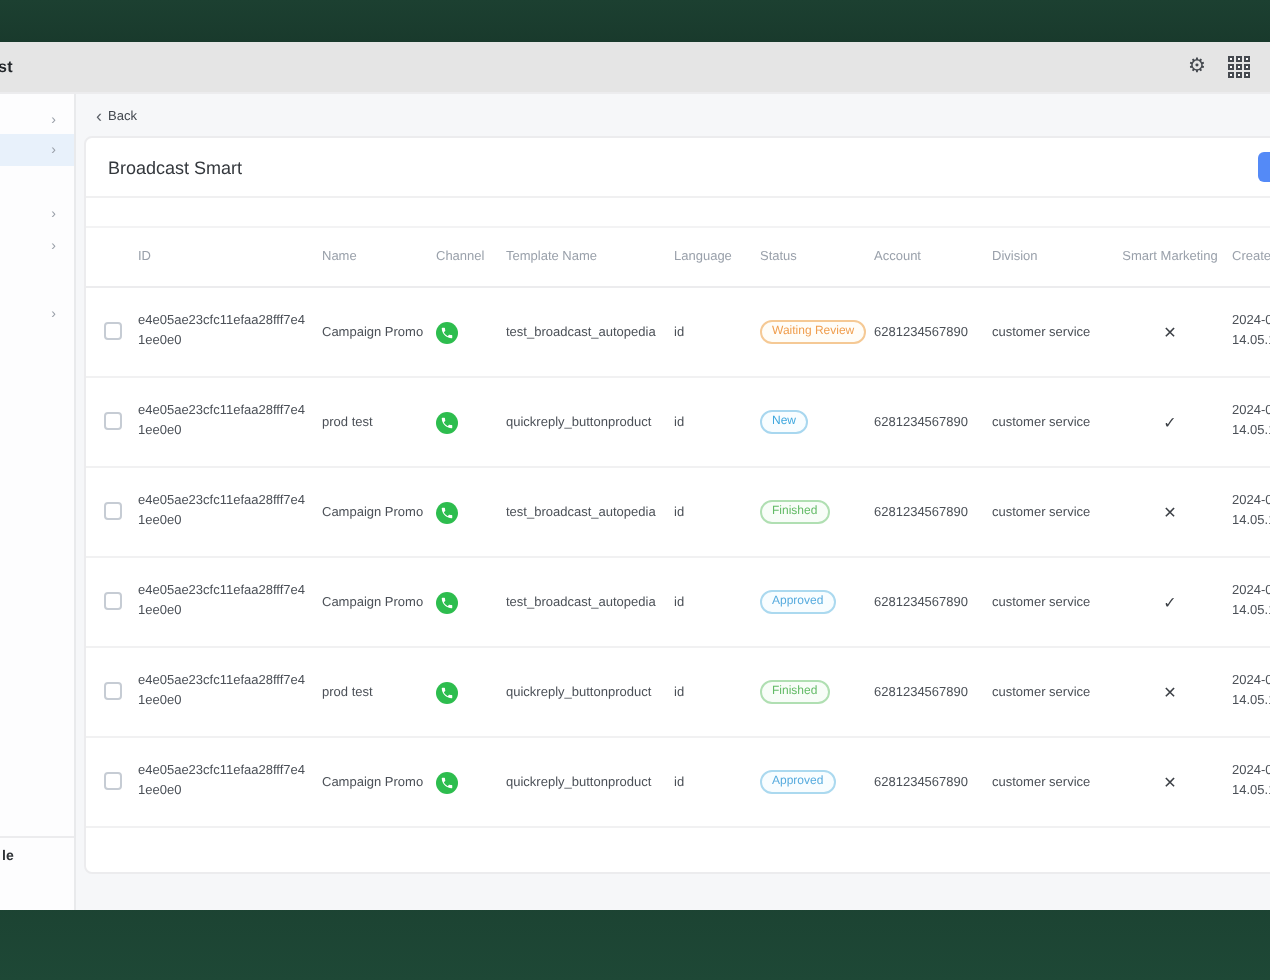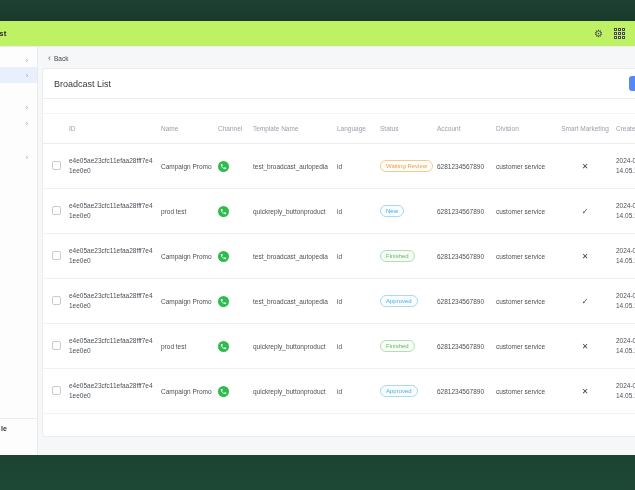--- a/index.html
+++ b/index.html
@@ -4,21 +4,21 @@
 <style>
   * { box-sizing: border-box; margin: 0; padding: 0; }
   html,body { width:635px; height:490px; overflow:hidden; }
   body {
     font-family: "Liberation Sans", sans-serif;
     background: linear-gradient(180deg,#1c4031 0%,#163327 9%,#122a20 55%,#1e4836 100%);
     position: relative;
   }
   .app { position:absolute; top:21px; left:0; width:635px; height:434px; background:#f6f7f9; }
   
-  .topbar { height:26px; background:#bef264; border-bottom:1px solid #ececee;
+  .topbar { height:26px; background:#e5e5e5; border-bottom:1px solid #ececee;
             display:flex; align-items:center; justify-content:space-between; }
   .logo { font-weight:bold; font-size:8px; color:#24282c; margin-left:-1px; letter-spacing:.2px; }
   .topbar-icons { display:flex; align-items:center; gap:11px; margin-right:10px; }
   .gear { font-size:10px; color:#45494f; line-height:1; }
   .grid-icon { display:grid; grid-template-columns:repeat(3,3px); grid-template-rows:repeat(3,3px); gap:1px; }
   .grid-icon span { background:#ffffff; border:1px solid #45494f; }
   
   .body-row { display:flex; height:408px; }
   .sidebar { width:38px; background:#fdfdfe; border-right:1px solid #e9eaec; position:relative; flex:none; }
   .side-item { position:absolute; left:0; width:100%; height:16px; display:flex; align-items:center;
@@ -111,21 +111,21 @@
     </div>
 
     <div class="main">
       <div class="back-row">
         <span class="back-chevron">‹</span>
         <span>Back</span>
       </div>
 
       <div class="card">
         <div class="card-header">
-          <span class="card-title">Broadcast List</span>
+          <span class="card-title">Broadcast Smart</span>
           <button class="create-btn">Create B</button>
         </div>
 
         <div class="table">
           <div class="thead">
             <span class="col-check"></span>
             <span class="col-id">ID</span>
             <span class="col-name">Name</span>
             <span class="col-channel">Channel</span>
             <span class="col-template">Template Name</span>

